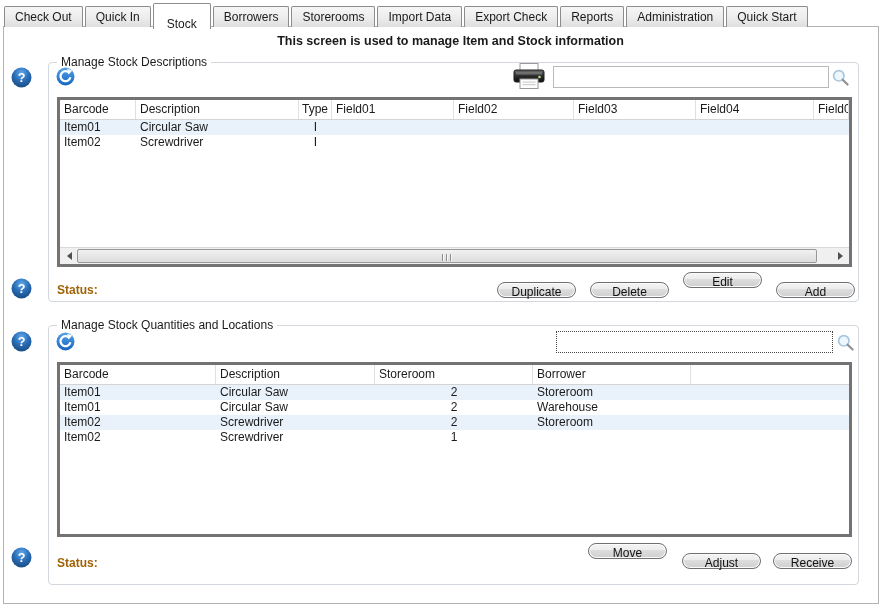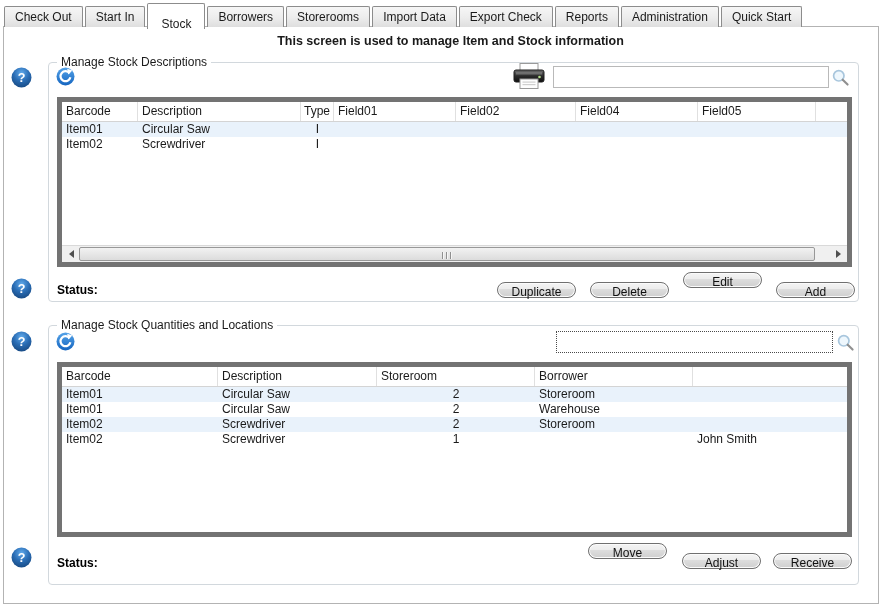--- a/index.html
+++ b/index.html
@@ -25,21 +25,21 @@
   .refresh { position:absolute; left:56px; width:19px; height:19px; z-index:3; cursor:pointer; }
   .printer { position:absolute; left:512px; top:62px; width:34px; height:28px; z-index:3; cursor:pointer; }
   .mag { position:absolute; width:19px; height:19px; z-index:3; cursor:pointer; }
   svg { display:block; width:100%; height:100%; }
 
   
   .search { position:absolute; height:22px; border:1px solid #b9b9b9; background:#fff; font-family:"Liberation Sans",sans-serif; font-size:12px; padding:0 4px; z-index:3; }
   .search.focused { border:1px dotted #4a4a4a; }
 
   
-  .tbl { position:absolute; left:57px; width:795px; border:5px solid #737373; background:#fff; z-index:3; overflow:hidden; }
+  .tbl { position:absolute; left:57px; width:795px; border:3px solid #737373; background:#fff; z-index:3; overflow:hidden; }
   .t1 { top:97px; height:170px; }
   .t2 { top:362px; height:175px; }
   .thead { display:grid; height:20px; line-height:19px; background:#fff; border-bottom:1px solid #d4d4d4; }
   .thead .th { padding-left:4px; border-right:1px solid #e0e0e0; overflow:hidden; white-space:nowrap; }
   .thead .th.c, .trow .td.c { text-align:center; padding-left:0; }
   .trow { display:grid; height:15px; line-height:15px; }
   .trow .td { padding-left:4px; overflow:hidden; white-space:nowrap; }
   .stripe { background:#e9f2fb; }
   .cols1 { grid-template-columns:76px 163px 33px 122px 120px 122px 118px auto; }
   .cols2 { grid-template-columns:156px 159px 158px 158px auto; }
@@ -48,21 +48,21 @@
   .hscroll { position:absolute; left:0; right:0; bottom:0; height:17px; background:#f0f0f0; border-top:1px solid #d9d9d9; display:flex; align-items:center; }
   .sb-btn { width:17px; height:16px; display:flex; align-items:center; justify-content:center; cursor:pointer; }
   .arr-l { width:0; height:0; border:4px solid transparent; border-right:5px solid #505050; margin-right:3px; }
   .arr-r { width:0; height:0; border:4px solid transparent; border-left:5px solid #505050; margin-left:3px; }
   .sb-track { flex:1; height:16px; position:relative; }
   .sb-thumb { position:absolute; left:0; top:1px; height:14px; width:98%; background:linear-gradient(#f2f2f2,#dcdcdc); border:1px solid #989898; border-radius:2px; cursor:pointer; }
   .grip { position:absolute; left:50%; top:4px; width:11px; height:7px; margin-left:-5px;
           background:repeating-linear-gradient(90deg,#8f8f8f 0 1px,#f5f5f5 1px 2px,transparent 2px 4px); }
 
   
-  .status { position:absolute; left:57px; color:#000000; font-weight:bold; z-index:3; }
+  .status { position:absolute; left:57px; color:#a16207; font-weight:bold; z-index:3; }
   .btn { position:absolute; width:79px; height:16px; border:1px solid #707070; border-radius:10px;
          background:linear-gradient(#f4f4f4,#ececec 45%,#dddddd 46%,#cfcfcf); box-shadow:inset 0 0 0 1px #fbfbfb;
          font-family:"Liberation Sans",sans-serif; font-size:12px; color:#111; text-align:center; line-height:19px; cursor:pointer; z-index:3; }
 </style>
 </head>
 <body>
 
 <svg width="0" height="0" style="position:absolute" aria-hidden="true">
   <defs>
     <radialGradient id="hg" cx="50%" cy="28%" r="85%">
@@ -79,21 +79,21 @@
         <stop offset="0.5" stop-color="#2b2b2b"></stop>
         <stop offset="1" stop-color="#101010"></stop>
     </linearGradient>
   </defs>
 </svg>
 
 <div class="app">
 
   <div class="tabbar">
     <div class="tab">Check Out</div>
-    <div class="tab">Start In</div>
+    <div class="tab">Quick In</div>
     <div class="tab active">Stock</div>
     <div class="tab">Borrowers</div>
     <div class="tab">Storerooms</div>
     <div class="tab">Import Data</div>
     <div class="tab">Export Check</div>
     <div class="tab">Reports</div>
     <div class="tab">Administration</div>
     <div class="tab">Quick Start</div>
   </div>
 
@@ -157,20 +157,21 @@
       </svg>
   </div>
 
   <div class="tbl t1">
     <div class="thead cols1">
       <div class="th">Barcode</div>
       <div class="th">Description</div>
       <div class="th c">Type</div>
       <div class="th">Field01</div>
       <div class="th">Field02</div>
+      <div class="th">Field03</div>
       <div class="th">Field04</div>
       <div class="th">Field05</div>
     </div>
     <div class="trow cols1 stripe">
       <div class="td">Item01</div>
       <div class="td">Circular Saw</div>
       <div class="td c">I</div>
       <div class="td"></div>
       <div class="td"></div>
       <div class="td"></div>
@@ -258,21 +259,20 @@
       <div class="td">Screwdriver</div>
       <div class="td c">2</div>
       <div class="td">Storeroom</div>
       <div class="td"></div>
     </div>
     <div class="trow cols2">
       <div class="td">Item02</div>
       <div class="td">Screwdriver</div>
       <div class="td c">1</div>
       <div class="td"></div>
-      <div class="td">John Smith</div>
     </div>
   </div>
 
   <div class="status" style="top:556px">
     <span>Status:</span>
     <span></span>
   </div>
 
   <button class="btn" style="left:588px; top:543px;">Move</button>
   <button class="btn" style="left:682px; top:553px;">Adjust</button>

